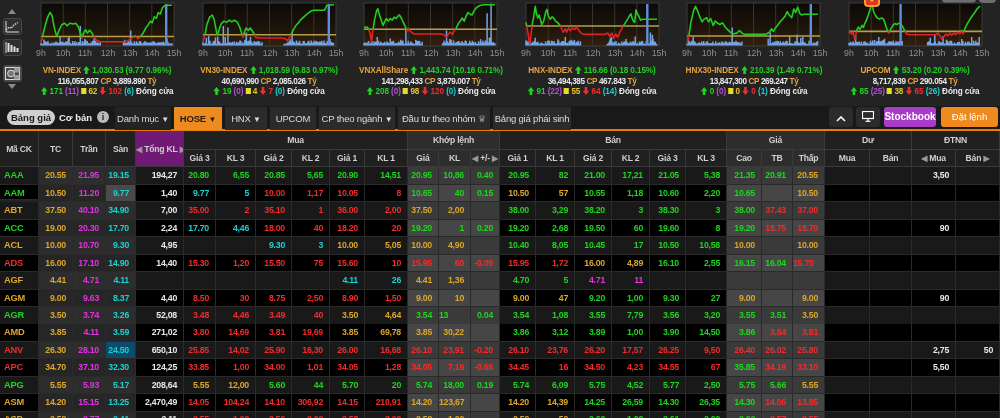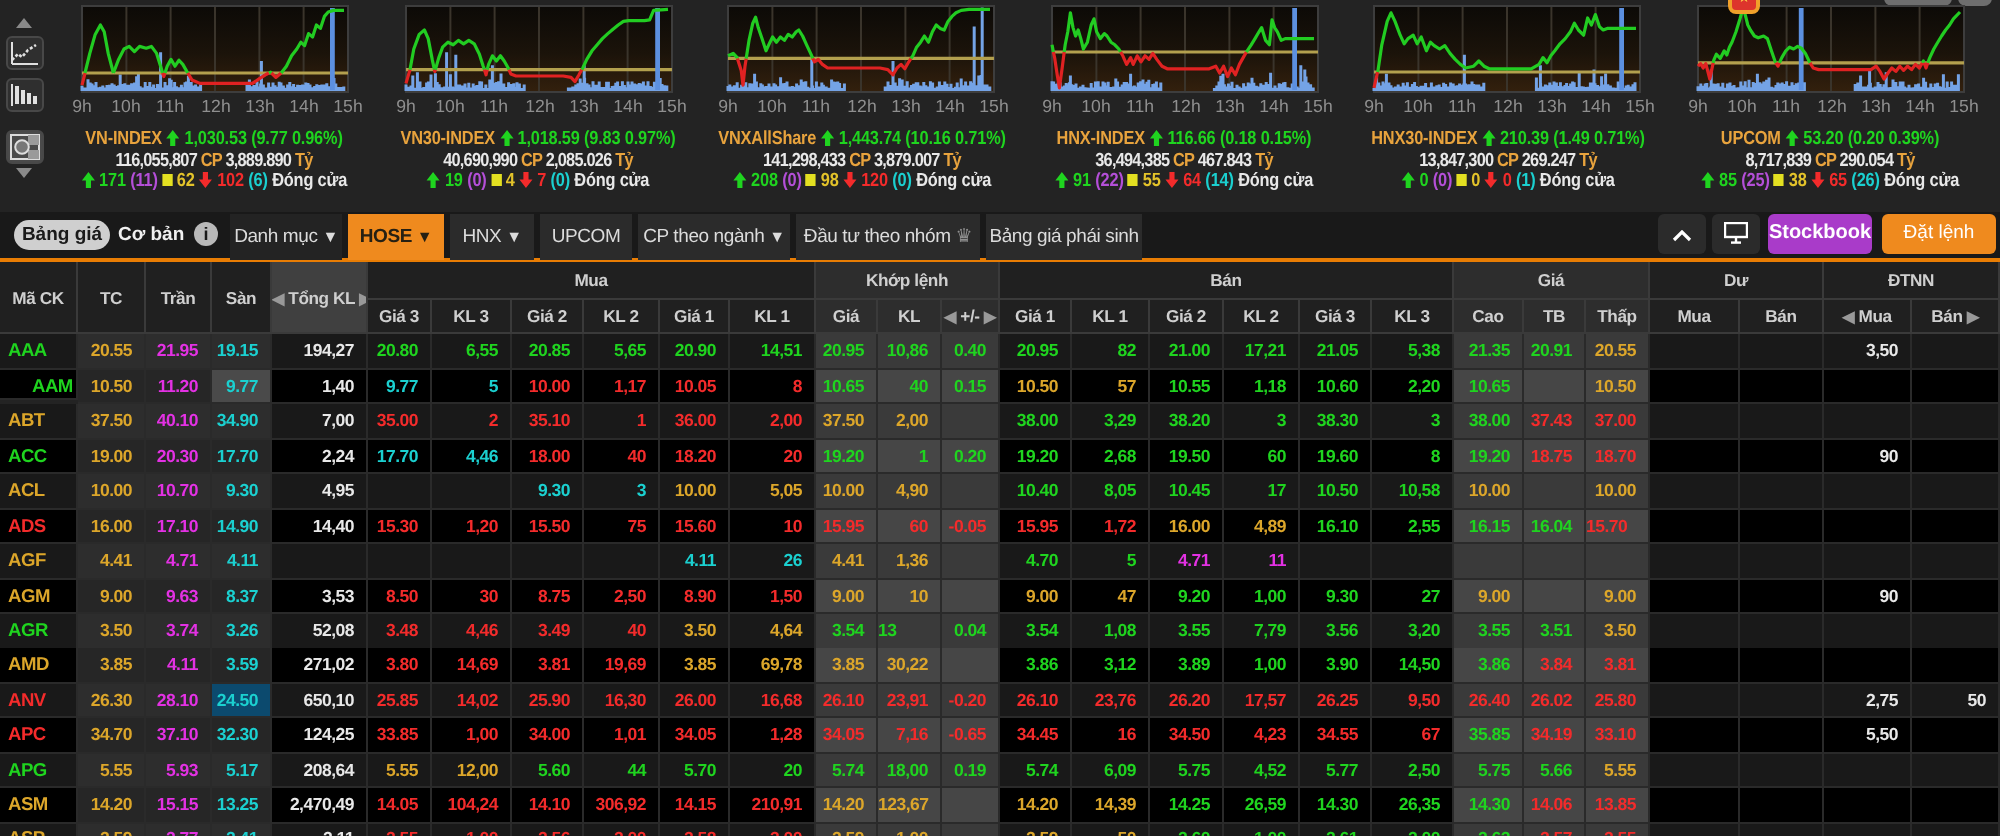--- a/index.html
+++ b/index.html
@@ -294,21 +294,21 @@
         <rect x="0.5" y="0.5" width="11" height="7" fill="none" stroke="#fff" stroke-width="1.2"></rect>
         <line x1="6" y1="8" x2="6" y2="10" stroke="#fff" stroke-width="1.2"></line>
         <line x1="3.5" y1="10.3" x2="8.5" y2="10.3" stroke="#fff" stroke-width="1.2"></line>
       </svg></div>
     <div class="abs" style="left:884px;top:107px;width:52px;height:20px;background:#a93bc9;border-radius:3px;text-align:center;color:#fff;font-size:10px;font-weight:bold;line-height:20px">Stockbook</div>
     <div class="abs" style="left:941px;top:107px;width:57px;height:20px;background:#ef8a1e;border-radius:3px;text-align:center;color:#fff;font-size:9.5px;font-weight:normal;line-height:20px">Đặt lệnh</div>
     <div class="hcell" style="left:0px;top:131px;width:39px;height:36.19999999999999px;line-height:36.19999999999999px;background:#202020;border-right:1px solid #3a3a3a;border-bottom:1px solid #3a3a3a">Mã CK</div>
     <div class="hcell" style="left:39px;top:131px;width:34px;height:36.19999999999999px;line-height:36.19999999999999px;background:#202020;border-right:1px solid #3a3a3a;border-bottom:1px solid #3a3a3a">TC</div>
     <div class="hcell" style="left:73px;top:131px;width:33px;height:36.19999999999999px;line-height:36.19999999999999px;background:#202020;border-right:1px solid #3a3a3a;border-bottom:1px solid #3a3a3a">Trần</div>
     <div class="hcell" style="left:106px;top:131px;width:30px;height:36.19999999999999px;line-height:36.19999999999999px;background:#202020;border-right:1px solid #3a3a3a;border-bottom:1px solid #3a3a3a">Sàn</div>
-    <div class="hcell" style="left:136px;top:131px;width:48px;height:36.19999999999999px;line-height:36.19999999999999px;background:#404040;border-right:1px solid #3a3a3a;border-bottom:1px solid #3a3a3a"><span style="font-size:8px;color:#999">◀</span> Tổng KL <span style="font-size:8px;color:#999">▶</span></div>
+    <div class="hcell" style="left:136px;top:131px;width:48px;height:36.19999999999999px;line-height:36.19999999999999px;background:#701a75;border-right:1px solid #3a3a3a;border-bottom:1px solid #3a3a3a"><span style="font-size:8px;color:#999">◀</span> Tổng KL <span style="font-size:8px;color:#999">▶</span></div>
     <div class="hcell" style="left:184px;top:131px;width:224px;height:18.5px;line-height:18.5px;background:#202020;border-right:1px solid #3a3a3a;border-bottom:1px solid #3a3a3a">Mua</div>
     <div class="hcell" style="left:408px;top:131px;width:92px;height:18.5px;line-height:18.5px;background:#2d2d2d;border-right:1px solid #3a3a3a;border-bottom:1px solid #3a3a3a">Khớp lệnh</div>
     <div class="hcell" style="left:500px;top:131px;width:227px;height:18.5px;line-height:18.5px;background:#202020;border-right:1px solid #3a3a3a;border-bottom:1px solid #3a3a3a">Bán</div>
     <div class="hcell" style="left:727px;top:131px;width:98px;height:18.5px;line-height:18.5px;background:#2d2d2d;border-right:1px solid #3a3a3a;border-bottom:1px solid #3a3a3a">Giá</div>
     <div class="hcell" style="left:825px;top:131px;width:87px;height:18.5px;line-height:18.5px;background:#202020;border-right:1px solid #3a3a3a;border-bottom:1px solid #3a3a3a">Dư</div>
     <div class="hcell" style="left:912px;top:131px;width:88px;height:18.5px;line-height:18.5px;background:#202020;border-right:1px solid #3a3a3a;border-bottom:1px solid #3a3a3a">ĐTNN</div>
     <div class="hcell" style="left:184px;top:149.5px;width:32px;height:17.69999999999999px;line-height:17.69999999999999px;background:#202020;border-right:1px solid #3a3a3a;border-bottom:1px solid #3a3a3a">Giá 3</div>
     <div class="hcell" style="left:216px;top:149.5px;width:40px;height:17.69999999999999px;line-height:17.69999999999999px;background:#202020;border-right:1px solid #3a3a3a;border-bottom:1px solid #3a3a3a">KL 3</div>
     <div class="hcell" style="left:256px;top:149.5px;width:36px;height:17.69999999999999px;line-height:17.69999999999999px;background:#202020;border-right:1px solid #3a3a3a;border-bottom:1px solid #3a3a3a">Giá 2</div>
     <div class="hcell" style="left:292px;top:149.5px;width:38px;height:17.69999999999999px;line-height:17.69999999999999px;background:#202020;border-right:1px solid #3a3a3a;border-bottom:1px solid #3a3a3a">KL 2</div>
@@ -350,21 +350,21 @@
     <div class="cell" style="left:612px;top:167.2px;width:38px;height:17.5px;background:#191919;border-right:1px solid #2a2a2a;border-bottom:1px solid #2a2a2a;padding-right:6px;text-align:right;line-height:17.5px;color:#1fd41f">17,21</div>
     <div class="cell" style="left:650px;top:167.2px;width:36px;height:17.5px;background:#191919;border-right:1px solid #2a2a2a;border-bottom:1px solid #2a2a2a;padding-right:6px;text-align:right;line-height:17.5px;color:#1fd41f">21.05</div>
     <div class="cell" style="left:686px;top:167.2px;width:41px;height:17.5px;background:#191919;border-right:1px solid #2a2a2a;border-bottom:1px solid #2a2a2a;padding-right:6px;text-align:right;line-height:17.5px;color:#1fd41f">5,38</div>
     <div class="cell" style="left:727px;top:167.2px;width:35px;height:17.5px;background:#3a3a3a;border-right:1px solid #2a2a2a;border-bottom:1px solid #2a2a2a;padding-right:6px;text-align:right;line-height:17.5px;color:#1fd41f">21.35</div>
     <div class="cell" style="left:762px;top:167.2px;width:31px;height:17.5px;background:#3a3a3a;border-right:1px solid #2a2a2a;border-bottom:1px solid #2a2a2a;padding-right:6px;text-align:right;line-height:17.5px;color:#1fd41f">20.91</div>
     <div class="cell" style="left:793px;top:167.2px;width:32px;height:17.5px;background:#3a3a3a;border-right:1px solid #2a2a2a;border-bottom:1px solid #2a2a2a;padding-right:6px;text-align:right;line-height:17.5px;color:#dca62a">20.55</div>
     <div class="cell" style="left:825px;top:167.2px;width:45px;height:17.5px;background:#191919;border-right:1px solid #2a2a2a;border-bottom:1px solid #2a2a2a;padding-right:6px;text-align:right;line-height:17.5px;color:#e8e8e8"></div>
     <div class="cell" style="left:870px;top:167.2px;width:42px;height:17.5px;background:#191919;border-right:1px solid #2a2a2a;border-bottom:1px solid #2a2a2a;padding-right:6px;text-align:right;line-height:17.5px;color:#e8e8e8"></div>
     <div class="cell" style="left:912px;top:167.2px;width:44px;height:17.5px;background:#191919;border-right:1px solid #2a2a2a;border-bottom:1px solid #2a2a2a;padding-right:6px;text-align:right;line-height:17.5px;color:#e8e8e8">3,50</div>
     <div class="cell" style="left:956px;top:167.2px;width:44px;height:17.5px;background:#191919;border-right:1px solid #2a2a2a;border-bottom:1px solid #2a2a2a;padding-right:6px;text-align:right;line-height:17.5px;color:#e8e8e8"></div>
-    <div class="cell" style="left:0;top:184.7px;width:39px;height:15px;background:#000000;border-right:1px solid #2a2a2a;border-bottom:1px solid #2a2a2a;padding-left:16px;line-height:17.5px;color:#1fd41f;font-size:9.3px">AAM</div>
+    <div class="cell" style="left:0;top:184.7px;width:39px;height:15px;background:#000000;border-right:1px solid #2a2a2a;border-bottom:1px solid #2a2a2a;padding-left:4px;line-height:17.5px;color:#1fd41f;font-size:9.3px">AAM</div>
     <div class="cell" style="left:39px;top:184.7px;width:34px;height:17.5px;background:#262626;border-right:1px solid #2a2a2a;border-bottom:1px solid #2a2a2a;padding-right:6px;text-align:right;line-height:17.5px;color:#dca62a">10.50</div>
     <div class="cell" style="left:73px;top:184.7px;width:33px;height:17.5px;background:#262626;border-right:1px solid #2a2a2a;border-bottom:1px solid #2a2a2a;padding-right:6px;text-align:right;line-height:17.5px;color:#e331e3">11.20</div>
     <div class="cell" style="left:106px;top:184.7px;width:30px;height:17.5px;background:#4a4a4a;border-right:1px solid #2a2a2a;border-bottom:1px solid #2a2a2a;padding-right:6px;text-align:right;line-height:17.5px;color:#1bd0d0">9.77</div>
     <div class="cell" style="left:136px;top:184.7px;width:48px;height:17.5px;background:#000000;border-right:1px solid #2a2a2a;border-bottom:1px solid #2a2a2a;padding-right:6px;text-align:right;line-height:17.5px;color:#e8e8e8">1,40</div>
     <div class="cell" style="left:184px;top:184.7px;width:32px;height:17.5px;background:#000000;border-right:1px solid #2a2a2a;border-bottom:1px solid #2a2a2a;padding-right:6px;text-align:right;line-height:17.5px;color:#1bd0d0">9.77</div>
     <div class="cell" style="left:216px;top:184.7px;width:40px;height:17.5px;background:#000000;border-right:1px solid #2a2a2a;border-bottom:1px solid #2a2a2a;padding-right:6px;text-align:right;line-height:17.5px;color:#1bd0d0">5</div>
     <div class="cell" style="left:256px;top:184.7px;width:36px;height:17.5px;background:#000000;border-right:1px solid #2a2a2a;border-bottom:1px solid #2a2a2a;padding-right:6px;text-align:right;line-height:17.5px;color:#f32b2b">10.00</div>
     <div class="cell" style="left:292px;top:184.7px;width:38px;height:17.5px;background:#000000;border-right:1px solid #2a2a2a;border-bottom:1px solid #2a2a2a;padding-right:6px;text-align:right;line-height:17.5px;color:#f32b2b">1,17</div>
     <div class="cell" style="left:330px;top:184.7px;width:35px;height:17.5px;background:#000000;border-right:1px solid #2a2a2a;border-bottom:1px solid #2a2a2a;padding-right:6px;text-align:right;line-height:17.5px;color:#f32b2b">10.05</div>
     <div class="cell" style="left:365px;top:184.7px;width:43px;height:17.5px;background:#000000;border-right:1px solid #2a2a2a;border-bottom:1px solid #2a2a2a;padding-right:6px;text-align:right;line-height:17.5px;color:#f32b2b">8</div>
@@ -516,21 +516,21 @@
     <div class="cell" style="left:762px;top:272.0px;width:31px;height:17.5px;background:#3a3a3a;border-right:1px solid #2a2a2a;border-bottom:1px solid #2a2a2a;padding-right:6px;text-align:right;line-height:17.5px;color:#e8e8e8"></div>
     <div class="cell" style="left:793px;top:272.0px;width:32px;height:17.5px;background:#3a3a3a;border-right:1px solid #2a2a2a;border-bottom:1px solid #2a2a2a;padding-right:6px;text-align:right;line-height:17.5px;color:#e8e8e8"></div>
     <div class="cell" style="left:825px;top:272.0px;width:45px;height:17.5px;background:#191919;border-right:1px solid #2a2a2a;border-bottom:1px solid #2a2a2a;padding-right:6px;text-align:right;line-height:17.5px;color:#e8e8e8"></div>
     <div class="cell" style="left:870px;top:272.0px;width:42px;height:17.5px;background:#191919;border-right:1px solid #2a2a2a;border-bottom:1px solid #2a2a2a;padding-right:6px;text-align:right;line-height:17.5px;color:#e8e8e8"></div>
     <div class="cell" style="left:912px;top:272.0px;width:44px;height:17.5px;background:#191919;border-right:1px solid #2a2a2a;border-bottom:1px solid #2a2a2a;padding-right:6px;text-align:right;line-height:17.5px;color:#e8e8e8"></div>
     <div class="cell" style="left:956px;top:272.0px;width:44px;height:17.5px;background:#191919;border-right:1px solid #2a2a2a;border-bottom:1px solid #2a2a2a;padding-right:6px;text-align:right;line-height:17.5px;color:#e8e8e8"></div>
     <div class="cell" style="left:0;top:289.5px;width:39px;height:17.5px;background:#000000;border-right:1px solid #2a2a2a;border-bottom:1px solid #2a2a2a;padding-left:4px;line-height:17.5px;color:#dca62a;font-size:9.3px">AGM</div>
     <div class="cell" style="left:39px;top:289.5px;width:34px;height:17.5px;background:#262626;border-right:1px solid #2a2a2a;border-bottom:1px solid #2a2a2a;padding-right:6px;text-align:right;line-height:17.5px;color:#dca62a">9.00</div>
     <div class="cell" style="left:73px;top:289.5px;width:33px;height:17.5px;background:#262626;border-right:1px solid #2a2a2a;border-bottom:1px solid #2a2a2a;padding-right:6px;text-align:right;line-height:17.5px;color:#e331e3">9.63</div>
     <div class="cell" style="left:106px;top:289.5px;width:30px;height:17.5px;background:#262626;border-right:1px solid #2a2a2a;border-bottom:1px solid #2a2a2a;padding-right:6px;text-align:right;line-height:17.5px;color:#1bd0d0">8.37</div>
-    <div class="cell" style="left:136px;top:289.5px;width:48px;height:17.5px;background:#000000;border-right:1px solid #2a2a2a;border-bottom:1px solid #2a2a2a;padding-right:6px;text-align:right;line-height:17.5px;color:#e8e8e8">3,53</div>
+    <div class="cell" style="left:136px;top:289.5px;width:48px;height:17.5px;background:#000000;border-right:1px solid #2a2a2a;border-bottom:1px solid #2a2a2a;padding-right:6px;text-align:right;line-height:17.5px;color:#e8e8e8">4,40</div>
     <div class="cell" style="left:184px;top:289.5px;width:32px;height:17.5px;background:#000000;border-right:1px solid #2a2a2a;border-bottom:1px solid #2a2a2a;padding-right:6px;text-align:right;line-height:17.5px;color:#f32b2b">8.50</div>
     <div class="cell" style="left:216px;top:289.5px;width:40px;height:17.5px;background:#000000;border-right:1px solid #2a2a2a;border-bottom:1px solid #2a2a2a;padding-right:6px;text-align:right;line-height:17.5px;color:#f32b2b">30</div>
     <div class="cell" style="left:256px;top:289.5px;width:36px;height:17.5px;background:#000000;border-right:1px solid #2a2a2a;border-bottom:1px solid #2a2a2a;padding-right:6px;text-align:right;line-height:17.5px;color:#f32b2b">8.75</div>
     <div class="cell" style="left:292px;top:289.5px;width:38px;height:17.5px;background:#000000;border-right:1px solid #2a2a2a;border-bottom:1px solid #2a2a2a;padding-right:6px;text-align:right;line-height:17.5px;color:#f32b2b">2,50</div>
     <div class="cell" style="left:330px;top:289.5px;width:35px;height:17.5px;background:#000000;border-right:1px solid #2a2a2a;border-bottom:1px solid #2a2a2a;padding-right:6px;text-align:right;line-height:17.5px;color:#f32b2b">8.90</div>
     <div class="cell" style="left:365px;top:289.5px;width:43px;height:17.5px;background:#000000;border-right:1px solid #2a2a2a;border-bottom:1px solid #2a2a2a;padding-right:6px;text-align:right;line-height:17.5px;color:#f32b2b">1,50</div>
     <div class="cell" style="left:408px;top:289.5px;width:31px;height:17.5px;background:#464646;border-right:1px solid #2a2a2a;border-bottom:1px solid #2a2a2a;padding-right:6px;text-align:right;line-height:17.5px;color:#dca62a">9.00</div>
     <div class="cell" style="left:439px;top:289.5px;width:32px;height:17.5px;background:#464646;border-right:1px solid #2a2a2a;border-bottom:1px solid #2a2a2a;padding-right:6px;text-align:right;line-height:17.5px;color:#dca62a">10</div>
     <div class="cell" style="left:471px;top:289.5px;width:29px;height:17.5px;background:#464646;border-right:1px solid #2a2a2a;border-bottom:1px solid #2a2a2a;padding-right:6px;text-align:right;line-height:17.5px;color:#e8e8e8"></div>
     <div class="cell" style="left:500px;top:289.5px;width:36px;height:17.5px;background:#000000;border-right:1px solid #2a2a2a;border-bottom:1px solid #2a2a2a;padding-right:6px;text-align:right;line-height:17.5px;color:#dca62a">9.00</div>

